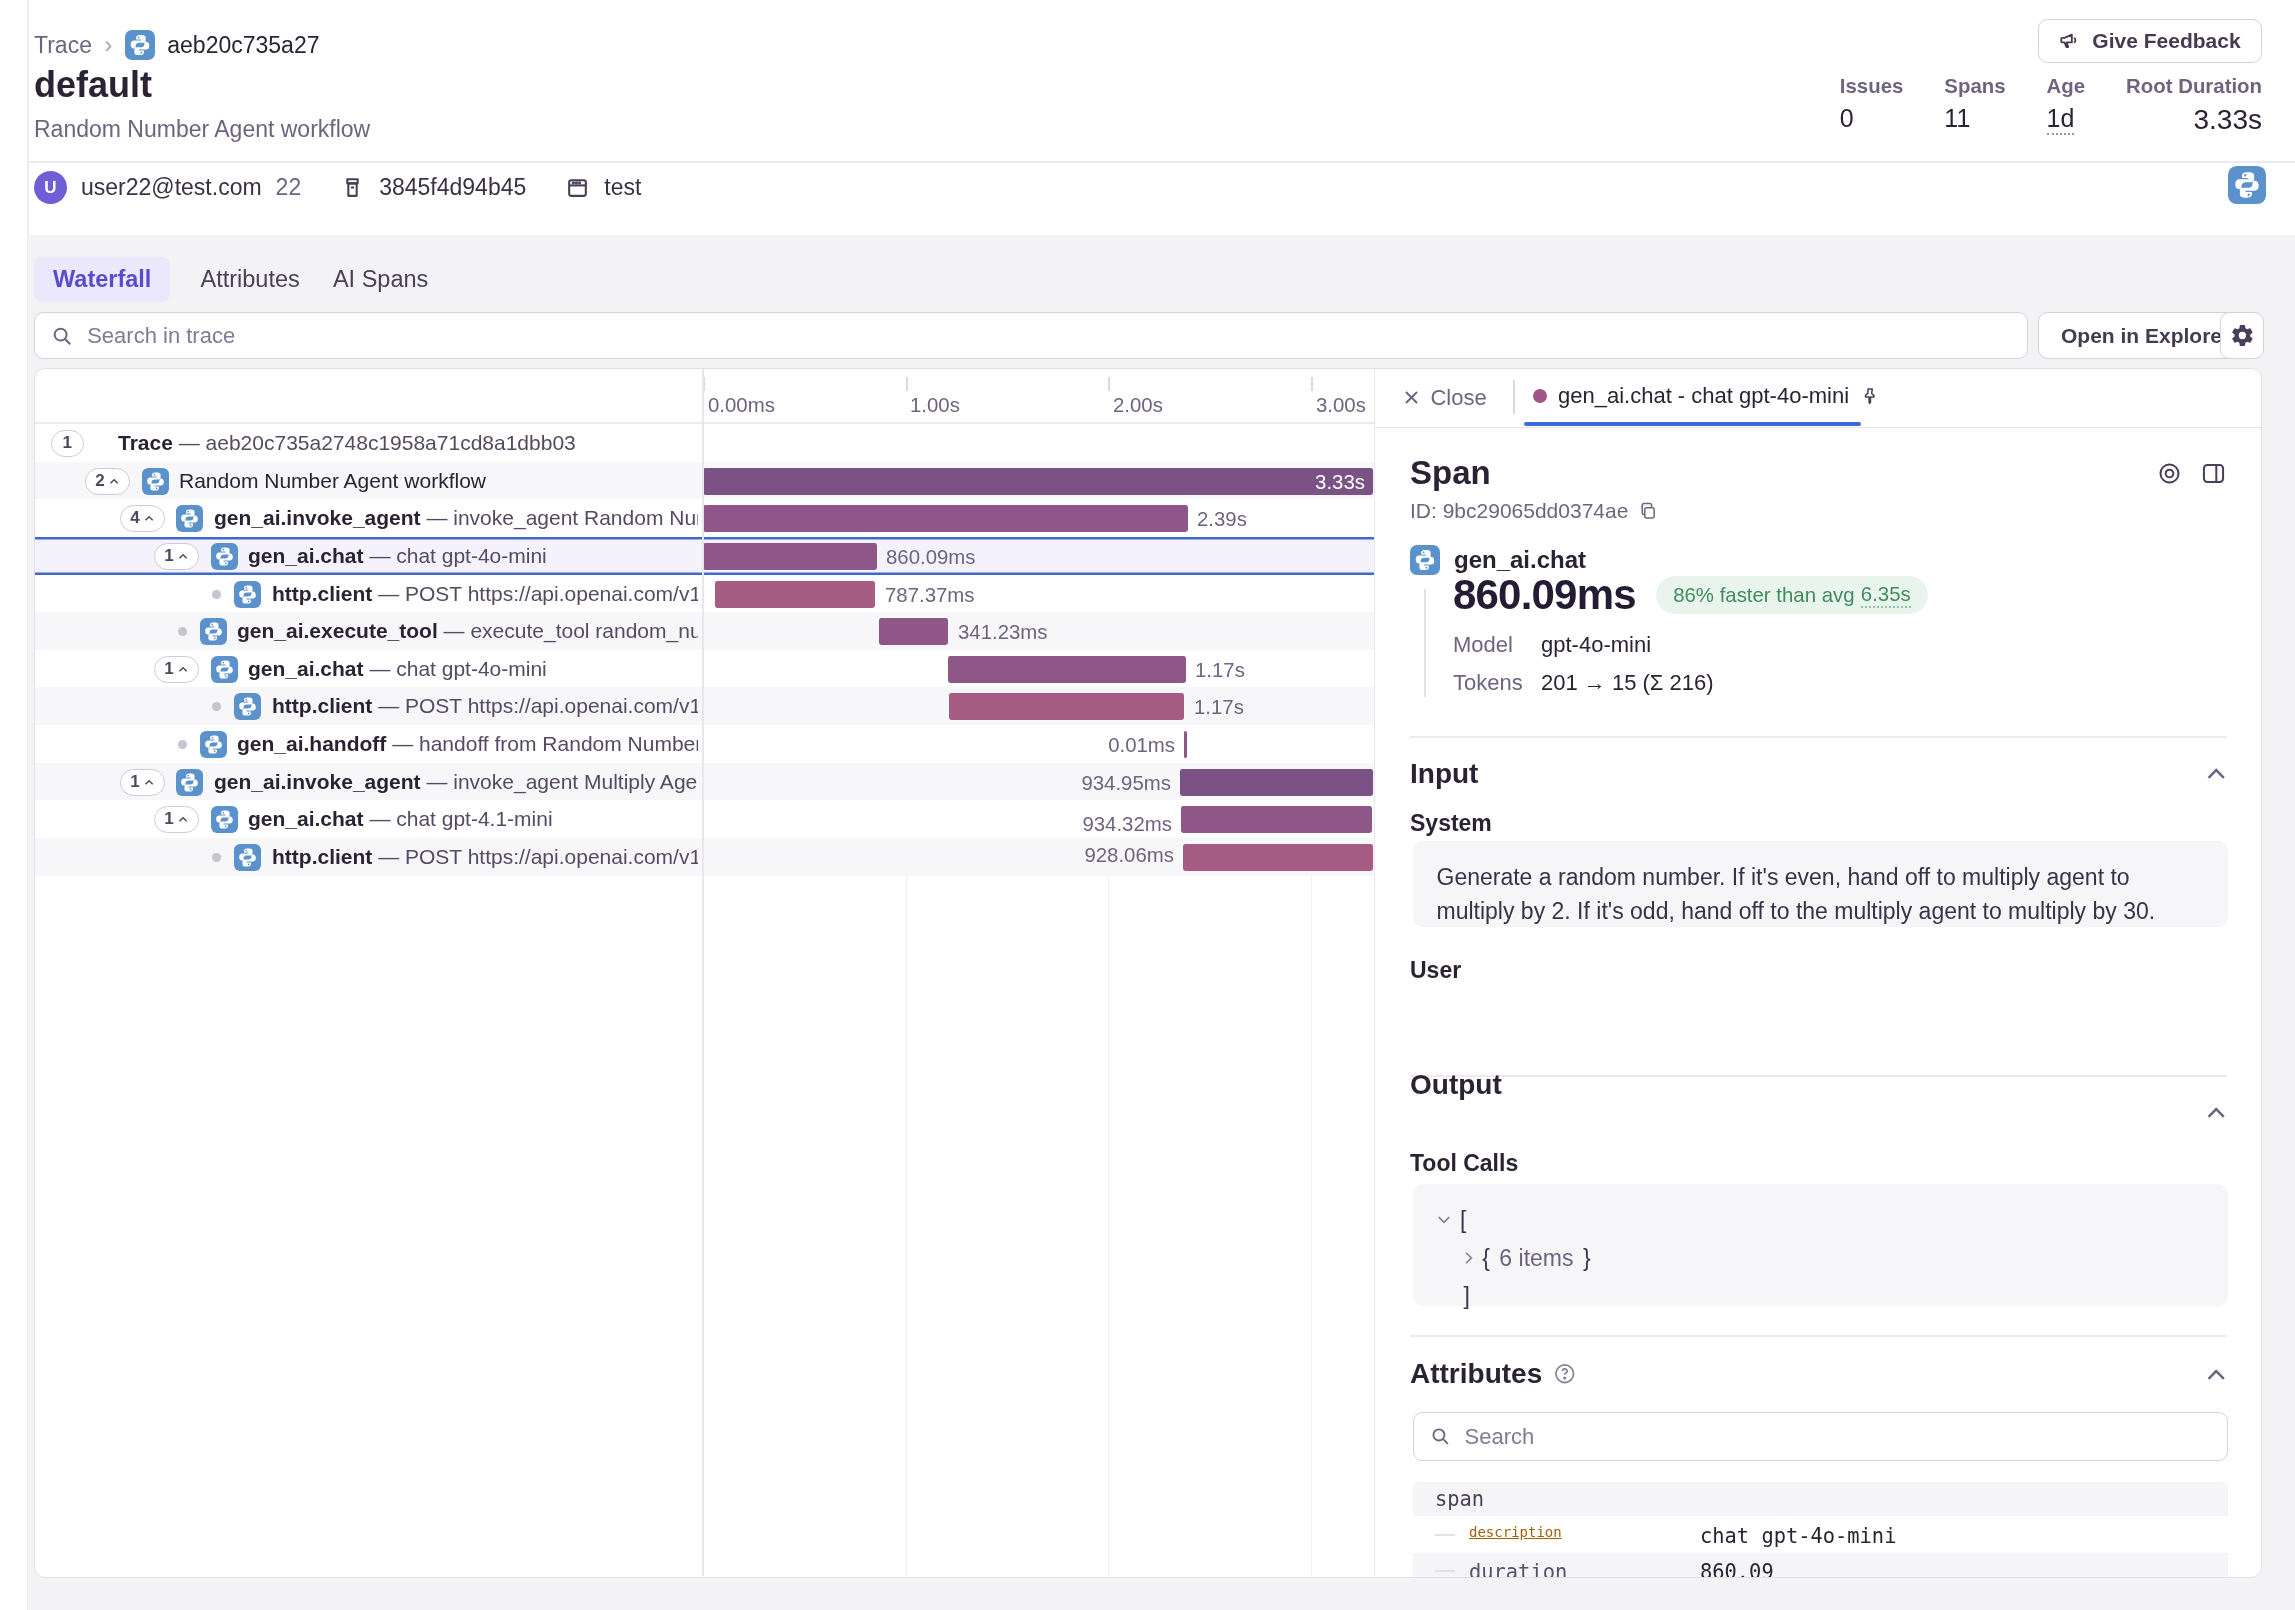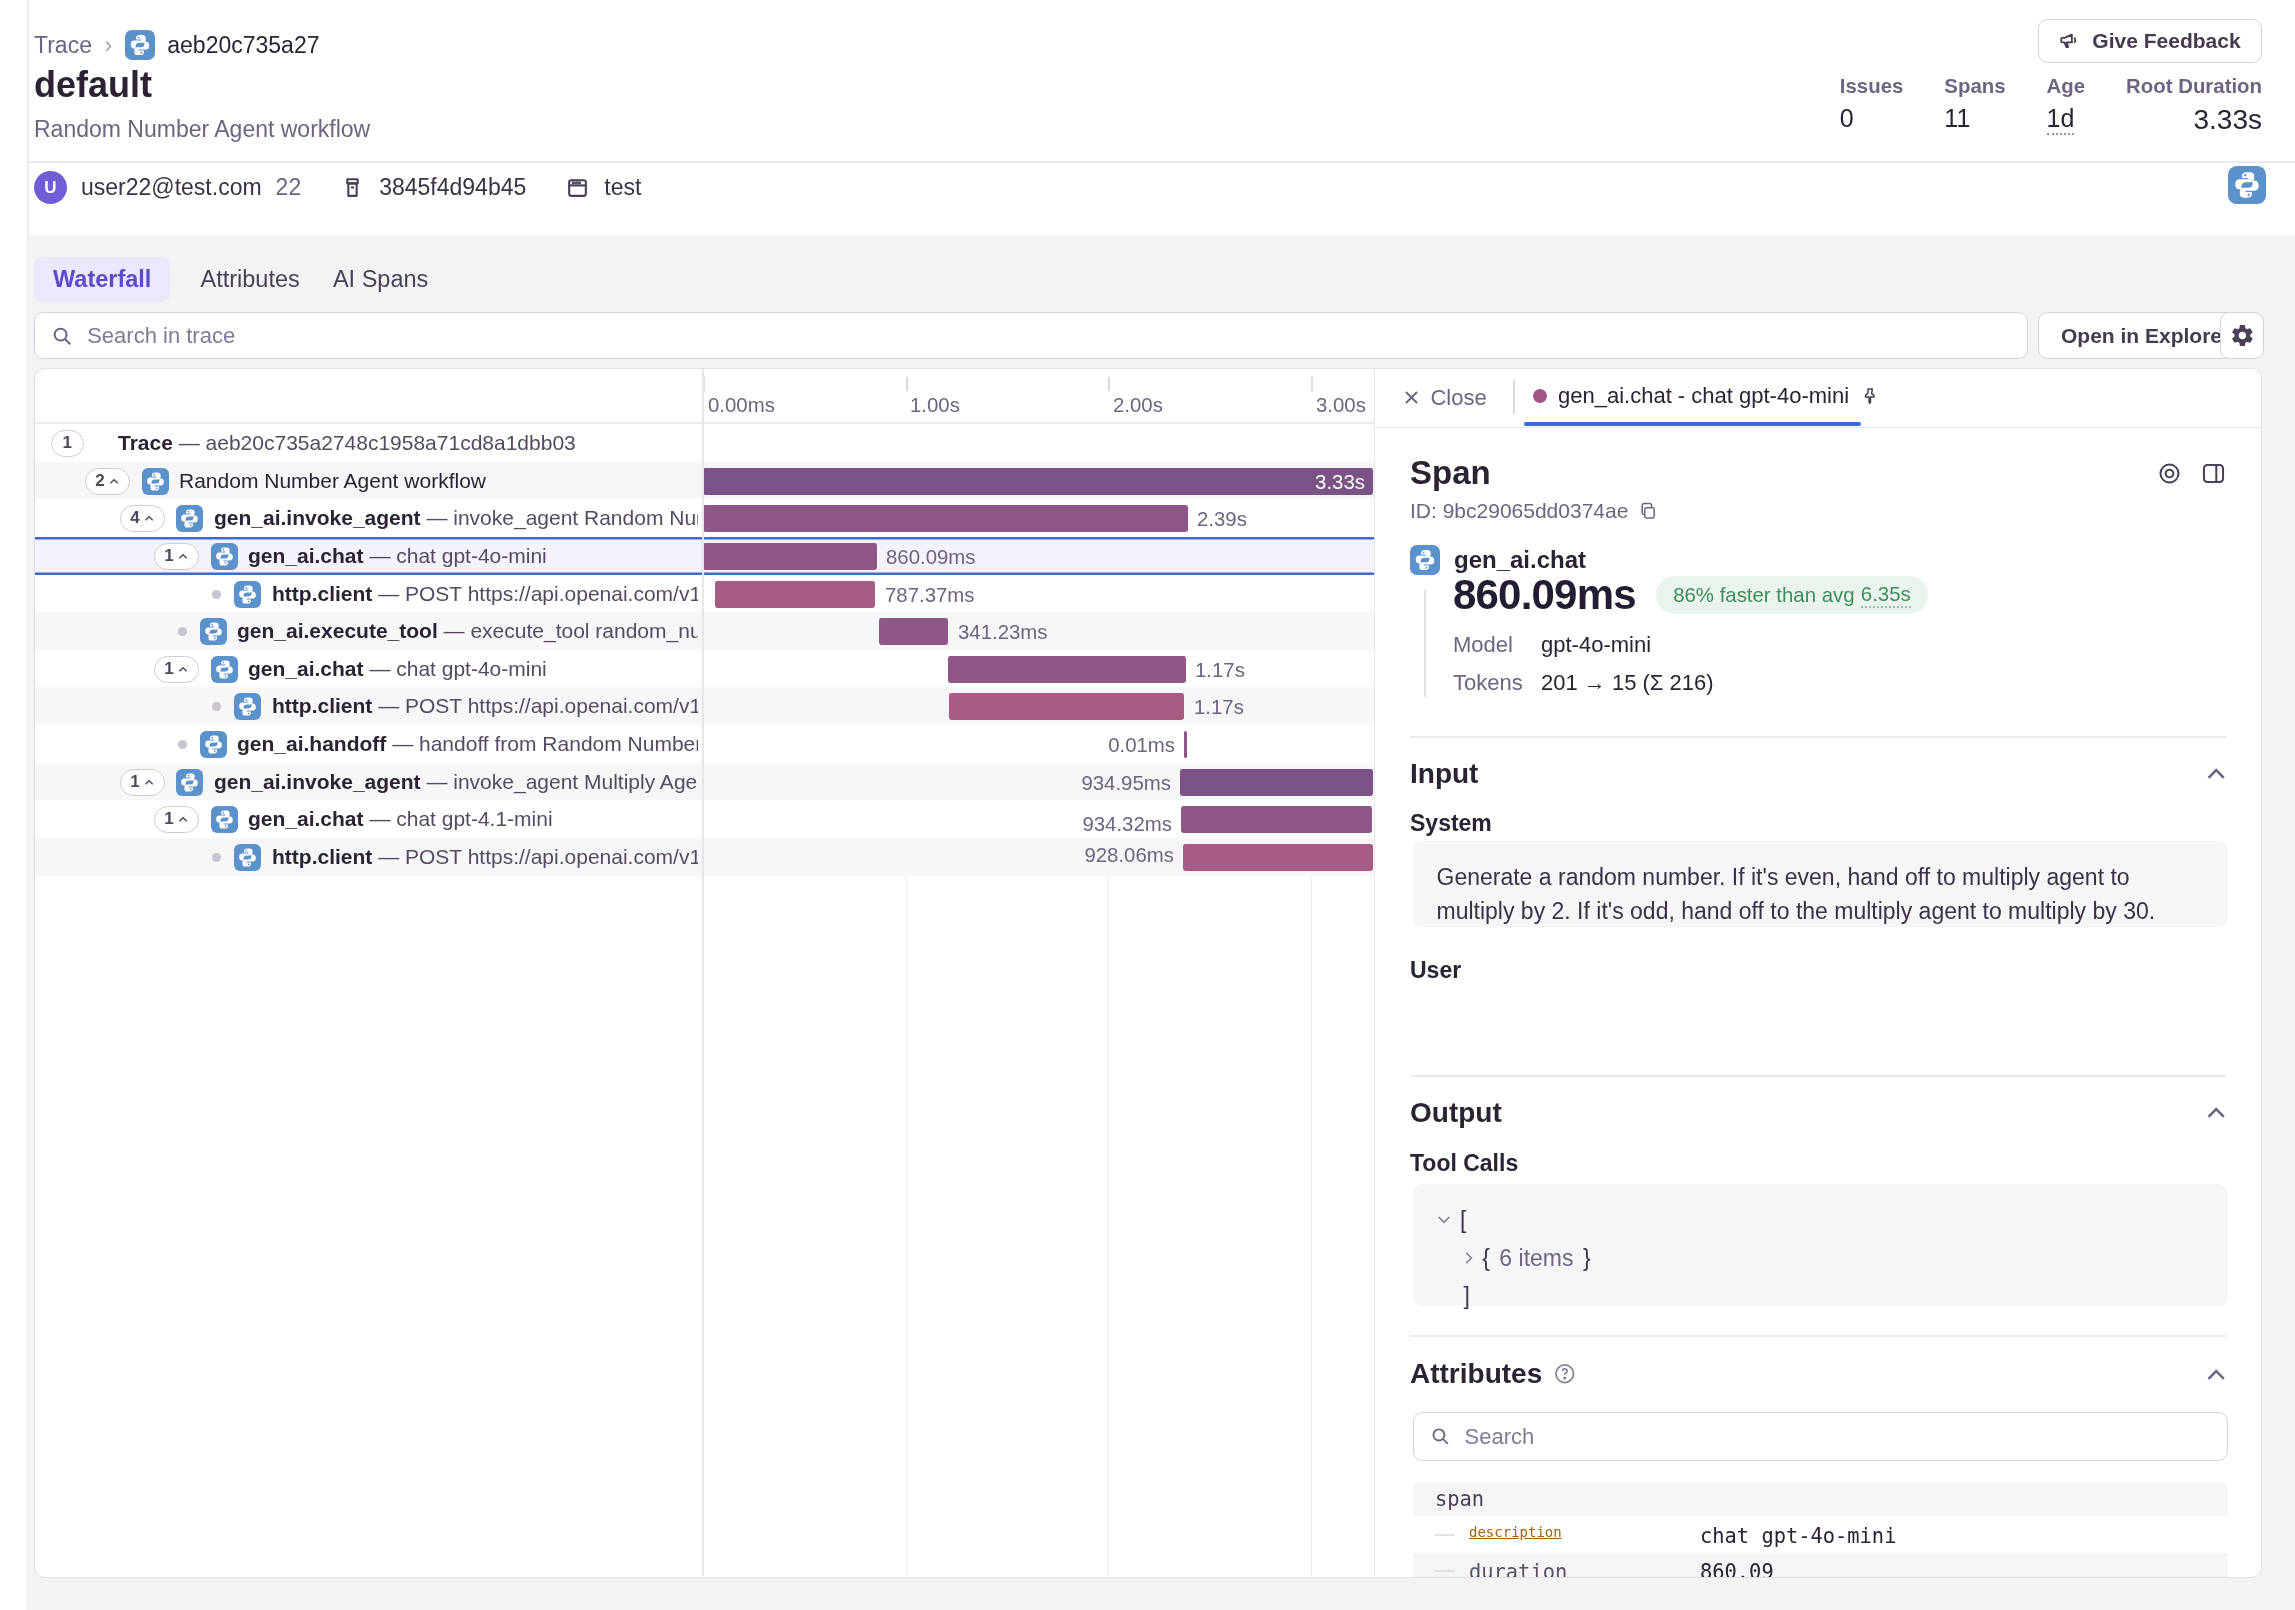--- a/index.html
+++ b/index.html
@@ -432,21 +432,21 @@
 
       <div class="abs seclabel" style="left:35px;top:441px;">System</div>
       <div class="abs graybox" style="left:38px;top:472px;width:815px;height:86px;padding:19px 23.5px;font-size:23px;line-height:34px;color:#3a3148;">
         <span>Generate a random number. If it's even, hand off to multiply agent to multiply by 2. If it's odd, hand off to the multiply agent to multiply by 30.</span>
       </div>
 
       <div class="abs seclabel" style="left:35px;top:588px;">User</div>
 
       <div class="abs divline" style="left:35px;top:706px;width:817px;"></div>
 
-      <div class="abs" style="left:35px;top:728px;font-size:28px;font-weight:700;">Output</div>
+      <div class="abs" style="left:35px;top:700px;font-size:28px;font-weight:700;">Output</div>
       <svg class="abs" style="left:831px;top:737px;cursor:pointer;" width="20.4" height="14" viewBox="0 0 16 10" fill="none" stroke="#6f6480" stroke-width="2">
           <path d="M2 8l6-6 6 6"></path>
         </svg>
 
       <div class="abs seclabel" style="left:35px;top:781px;">Tool Calls</div>
       <div class="abs graybox" style="left:38px;top:815px;width:815px;height:122px;padding:17px 23.5px;font-size:23px;color:#3e3450;">
         <div style="display:flex;align-items:center;gap:9.4px;height:38px;">
           <svg width="14" height="9.4" viewBox="0 0 16 10" fill="none" stroke="#8a8198" stroke-width="2" style="cursor:pointer;">
               <path d="M2 2l6 6 6-6"></path>
             </svg>

